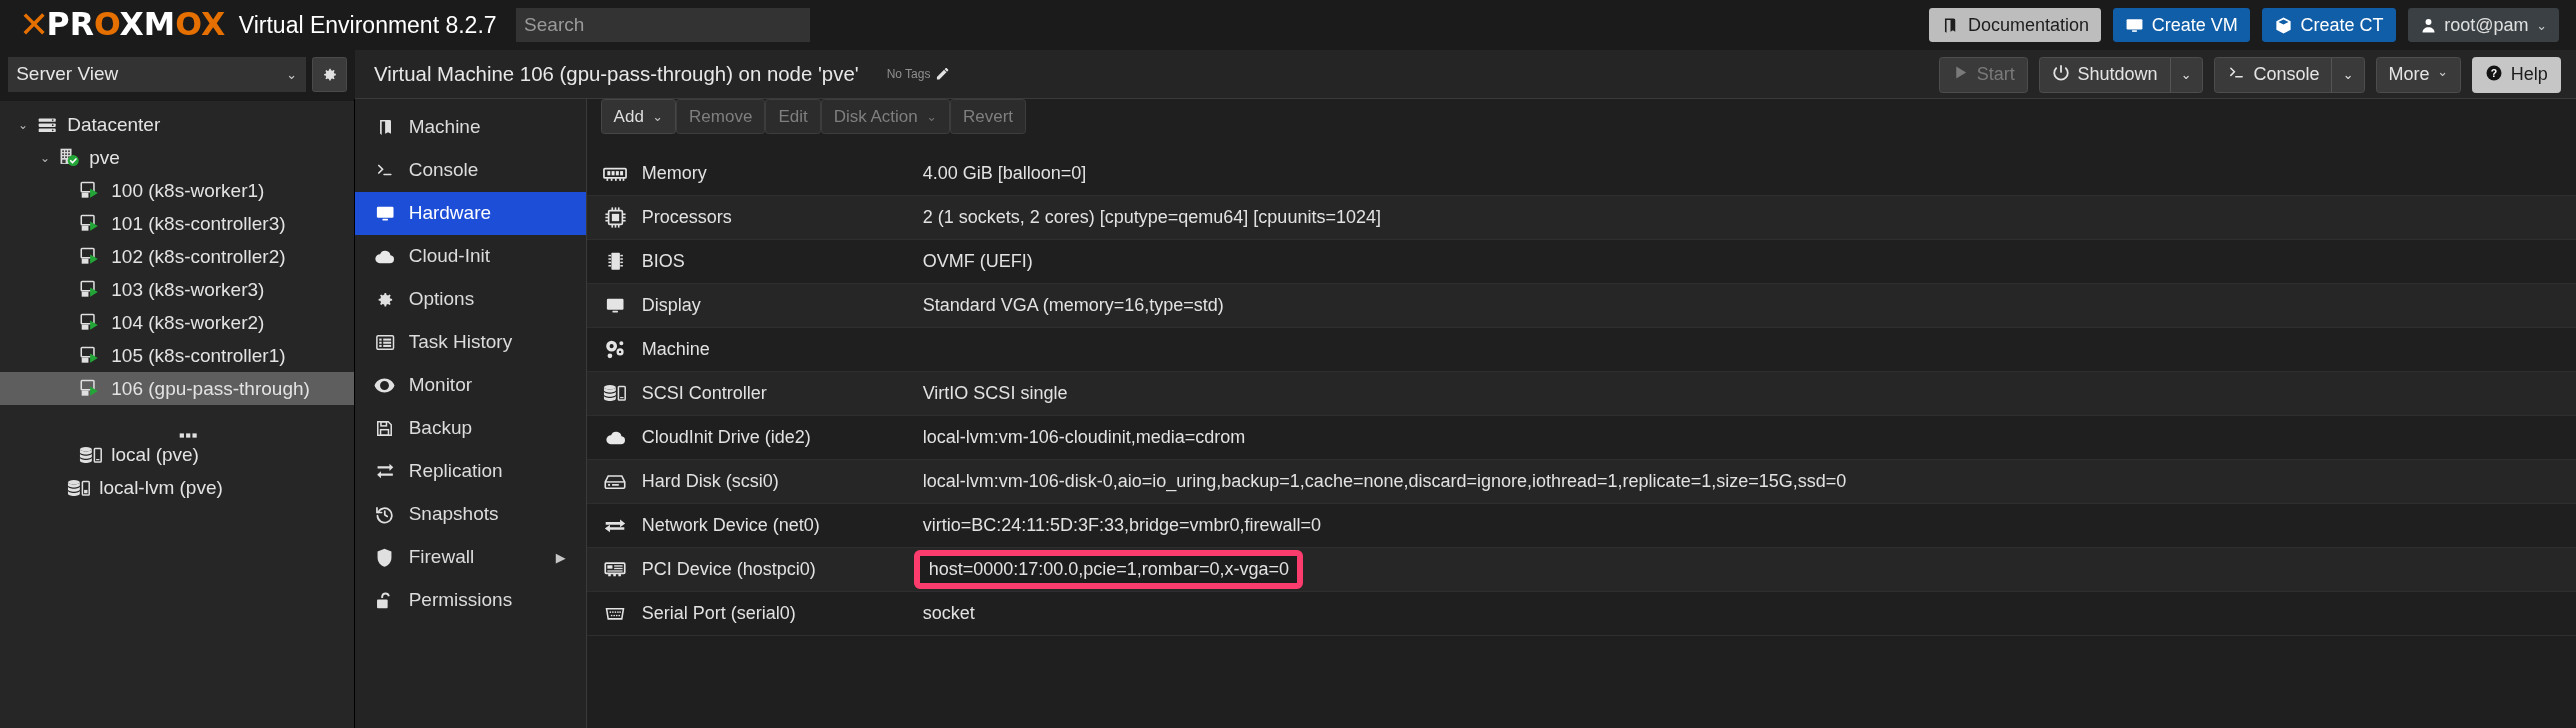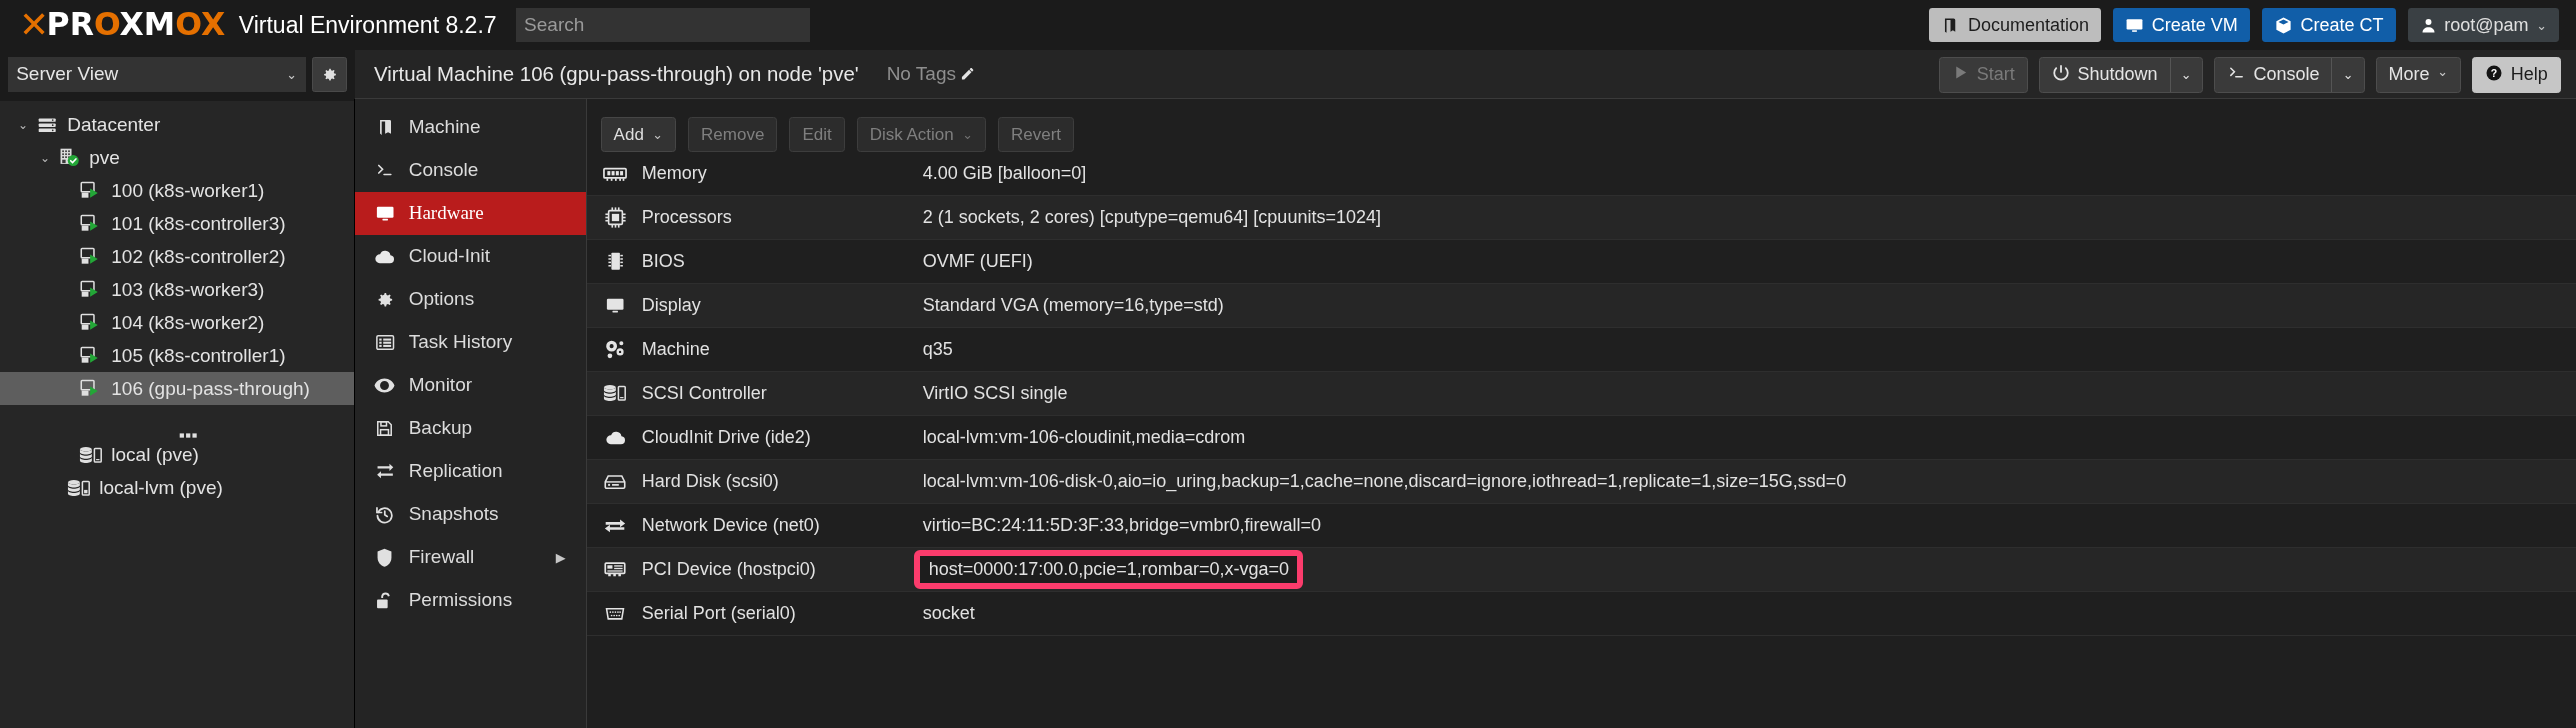--- a/index.html
+++ b/index.html
@@ -80,21 +80,21 @@
   #view-gear {
     width: 35px; height: 35px; background: #3b3b3b; border: 0.9px solid #4a4a4a;
     border-radius: 2.6px; display: flex; align-items: center; justify-content: center;
     cursor: pointer; font-size: 17px;
   }
   #vm-title {
     font-size: 20.4px; color: #e8e8e8; margin-left: 19px; white-space: nowrap;
   }
   #tags-area {
     margin-left: 28px; display: flex; align-items: center; gap: 4.3px;
-    font-size: 19px; color: #8f8f8f; cursor: pointer;
+    font-size: 12px; color: #8f8f8f; cursor: pointer;
   }
   #vm-actions {
     position: absolute; right: 15.3px; top: 0; height: 49px;
     display: flex; align-items: center; gap: 11px;
   }
   .vbtn {
     height: 36px; display: flex; align-items: center;
     background: #3a3a3a; border: 0.9px solid #4d4d4d; border-radius: 3.4px;
     font-size: 18px; color: #e4e4e4; cursor: pointer; overflow: hidden;
   }
@@ -129,29 +129,29 @@
   
   #nav-pane {
     width: 232px; flex: 0 0 232px; background: #242424;
     border-right: 0.9px solid #3a3a3a; padding-top: 6.8px;
   }
   .nav-item {
     height: 43px; display: flex; align-items: center;
     font-size: 19px; color: #dcdcdc; cursor: pointer; padding-left: 15.3px;
     position: relative;
   }
-  .nav-item.active { background: #b91c1c; color: #ffffff; font-family: Liberation Serif, serif; }
+  .nav-item.active { background: #1d4ed8; color: #ffffff; }
   .nav-item .nicon { width: 29px; flex: 0 0 29px; display: flex;
                      align-items: center; justify-content: center; margin-right: 9.4px; }
   .nav-item .submenu-arrow { position: absolute; right: 20.4px; font-size: 12.8px; color: #c6c6c6; }
 
   
   #content-pane { flex: 1; background: #1f1f1f; display: flex; flex-direction: column; }
   #hw-toolbar {
-    height: 53px; display: flex; align-items: flex-end; gap: 12px;
+    height: 53px; display: flex; align-items: flex-start; gap: 0;
     padding-left: 13.6px; background: #1f1f1f;
   }
   .tbtn {
     height: 35px; display: flex; align-items: center; gap: 8.5px;
     padding: 0 12px; background: #333333; border: 0.9px solid #464646;
     border-radius: 3.4px; font-size: 17px; color: #dedede; cursor: pointer;
   }
   .tbtn.dim { color: #7f7f7f; background: #2c2c2c; border-color: #3d3d3d; }
 
   #hw-table { flex: 1; position: relative; }
@@ -714,21 +714,20 @@
         <div class="hw-row">
           <span class="hicon">
             <svg width="22" height="20.4" viewBox="0 0 26 24" fill="#e4e4e4">
               <path d="M9 2a6.4 6.4 0 1 0 0 12.8A6.4 6.4 0 0 0 9 2zm0 4a2.4 2.4 0 1 1 0 4.8A2.4 2.4 0 0 1 9 6z"></path>
               <path d="M19 11a4.2 4.2 0 1 0 0 8.4 4.2 4.2 0 0 0 0-8.4zm0 2.8a1.4 1.4 0 1 1 0 2.8 1.4 1.4 0 0 1 0-2.8z"></path>
               <path d="M20.5 2.5a2.4 2.4 0 1 0 0 4.8 2.4 2.4 0 0 0 0-4.8z"></path>
               <path d="M7 17a2.8 2.8 0 1 0 0 5.6A2.8 2.8 0 0 0 7 17z"></path>
             </svg>
           </span>
           <span class="hlabel">Machine</span>
-          <span class="hvalue"><span>q35</span></span>
         </div>
         <div class="hw-row alt">
           <span class="hicon">
             <svg width="24" height="20.4" viewBox="0 0 28 24">
               <g fill="#e0e0e0">
                 <ellipse cx="8" cy="5" rx="7" ry="2.6"></ellipse>
                 <path d="M1 5v3.5c0 1.4 3.1 2.6 7 2.6s7-1.2 7-2.6V5c0 1.4-3.1 2.6-7 2.6S1 6.4 1 5z"></path>
                 <path d="M1 10v3.5c0 1.4 3.1 2.6 7 2.6s7-1.2 7-2.6V10c0 1.4-3.1 2.6-7 2.6S1 11.4 1 10z"></path>
                 <path d="M1 15v3.5c0 1.4 3.1 2.6 7 2.6s7-1.2 7-2.6V15c0 1.4-3.1 2.6-7 2.6S1 16.4 1 15z"></path>
               </g>

